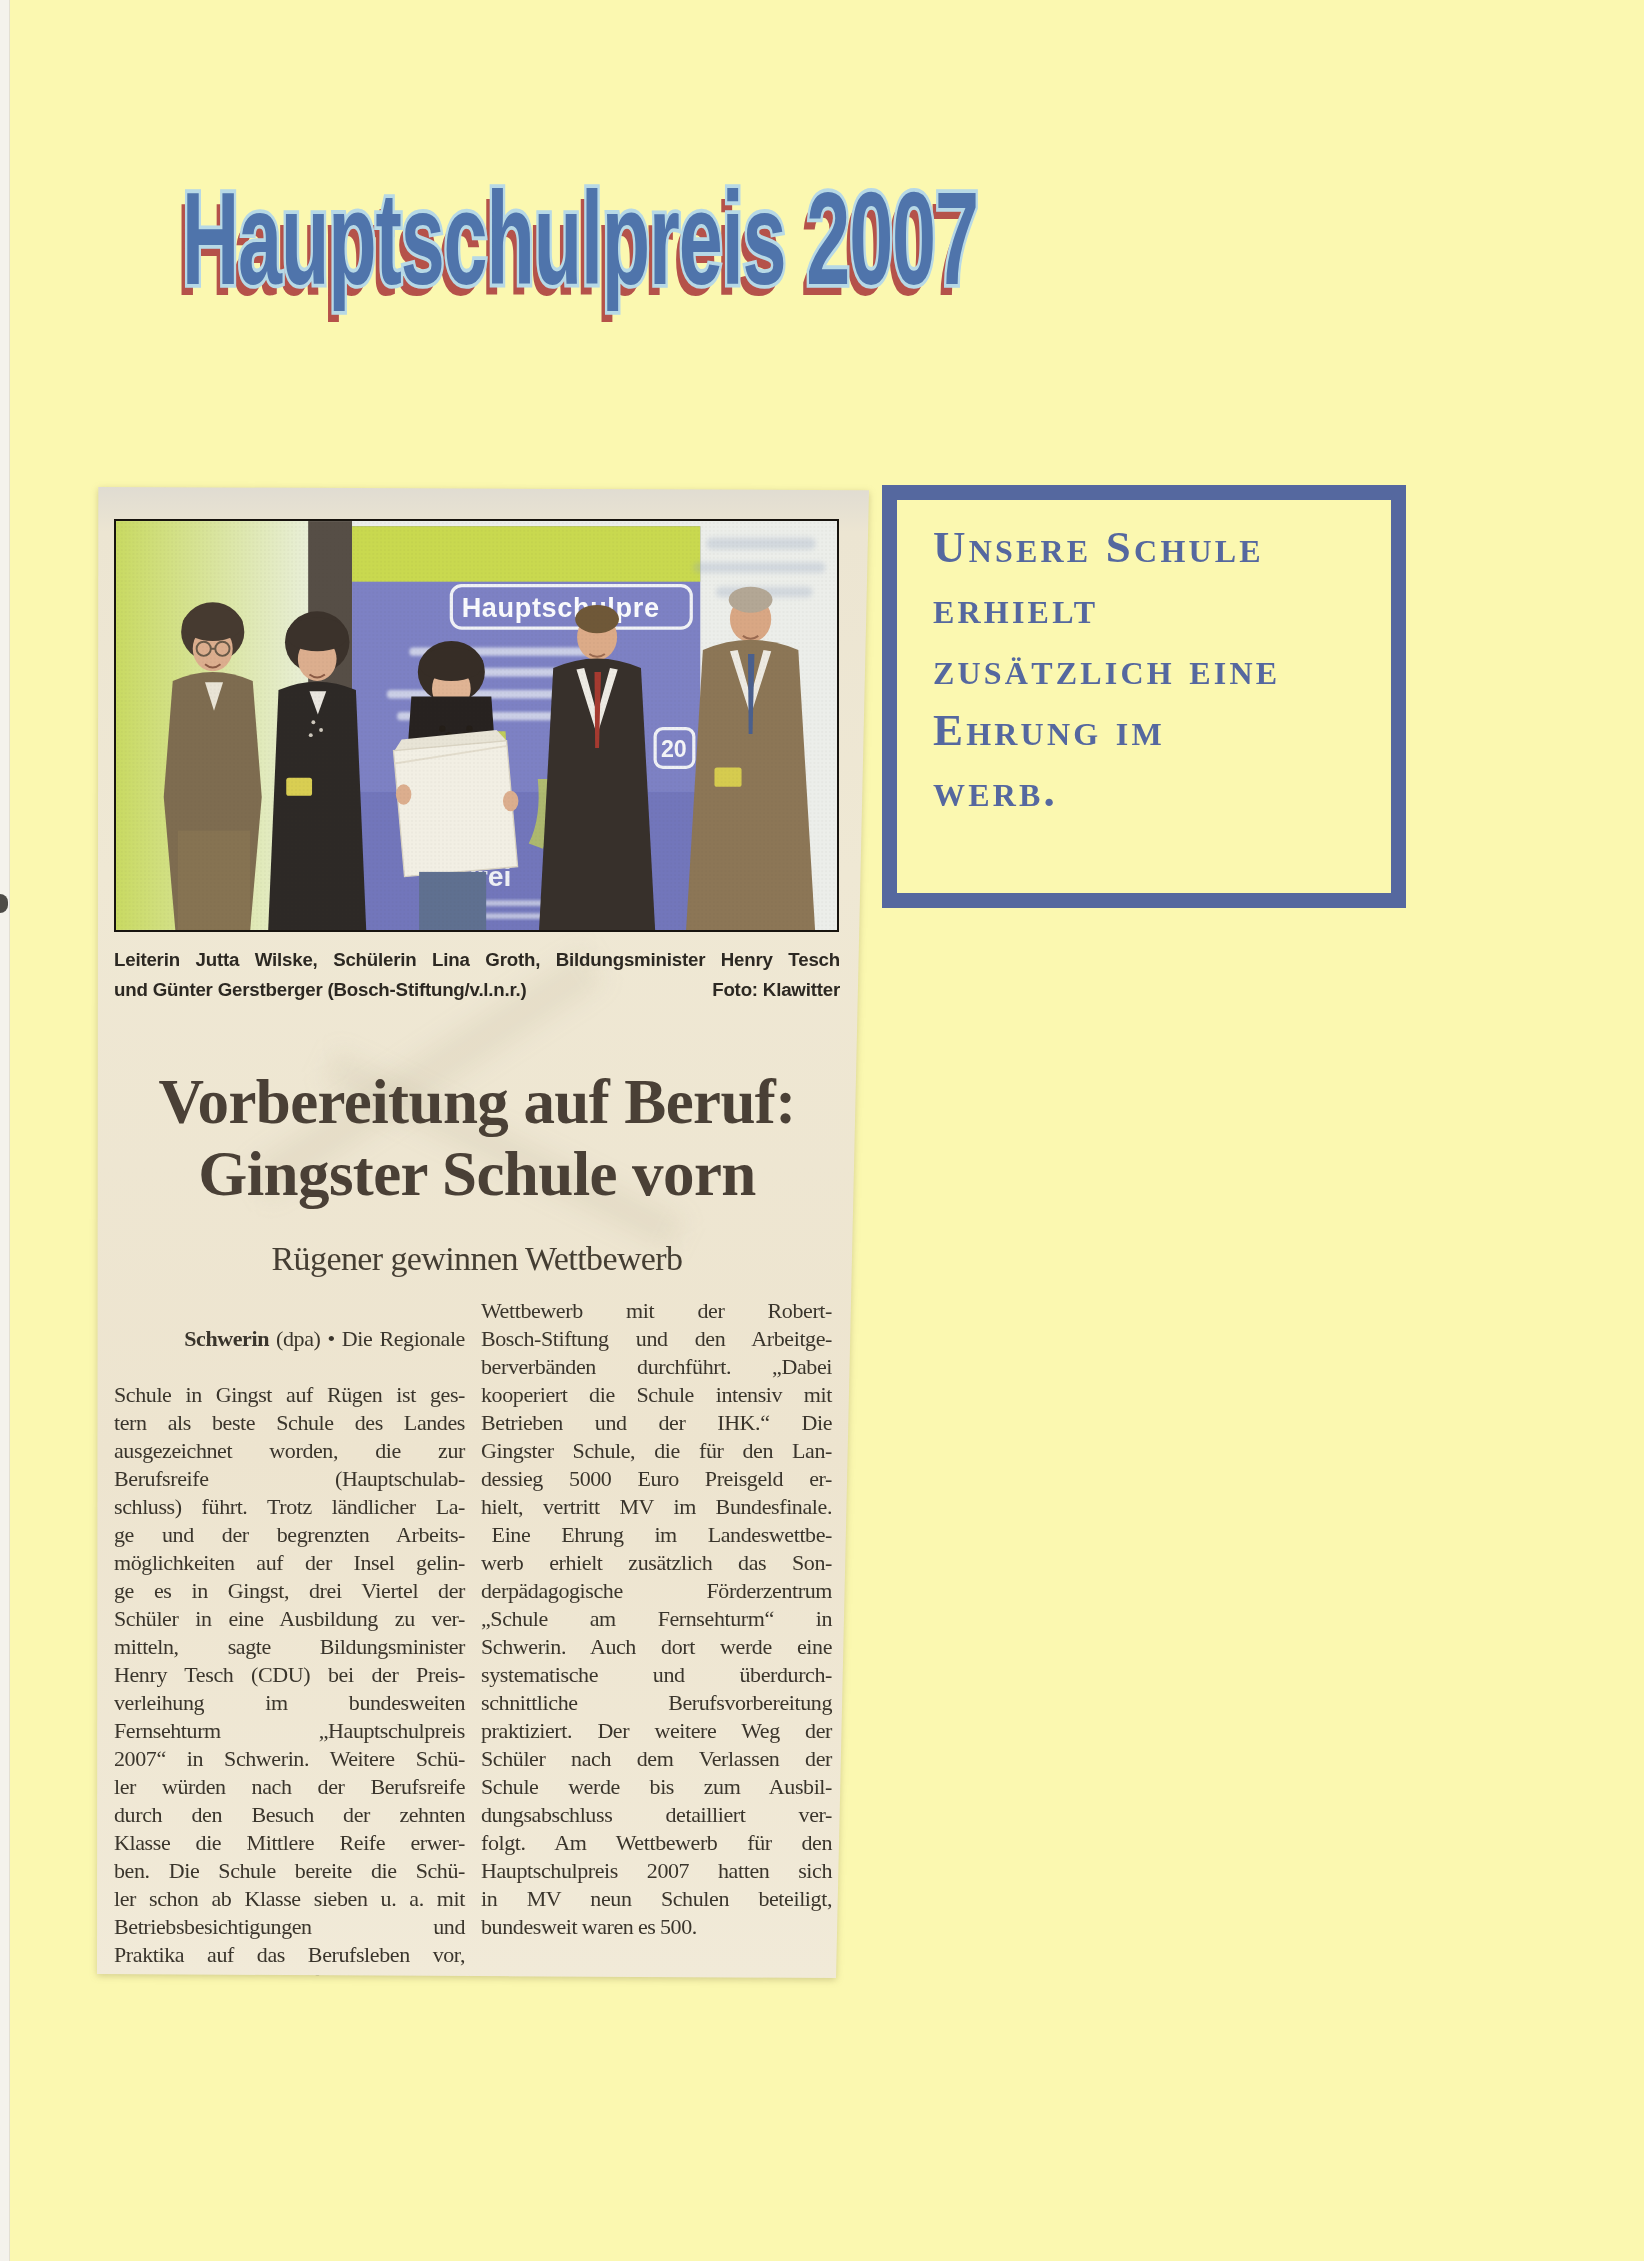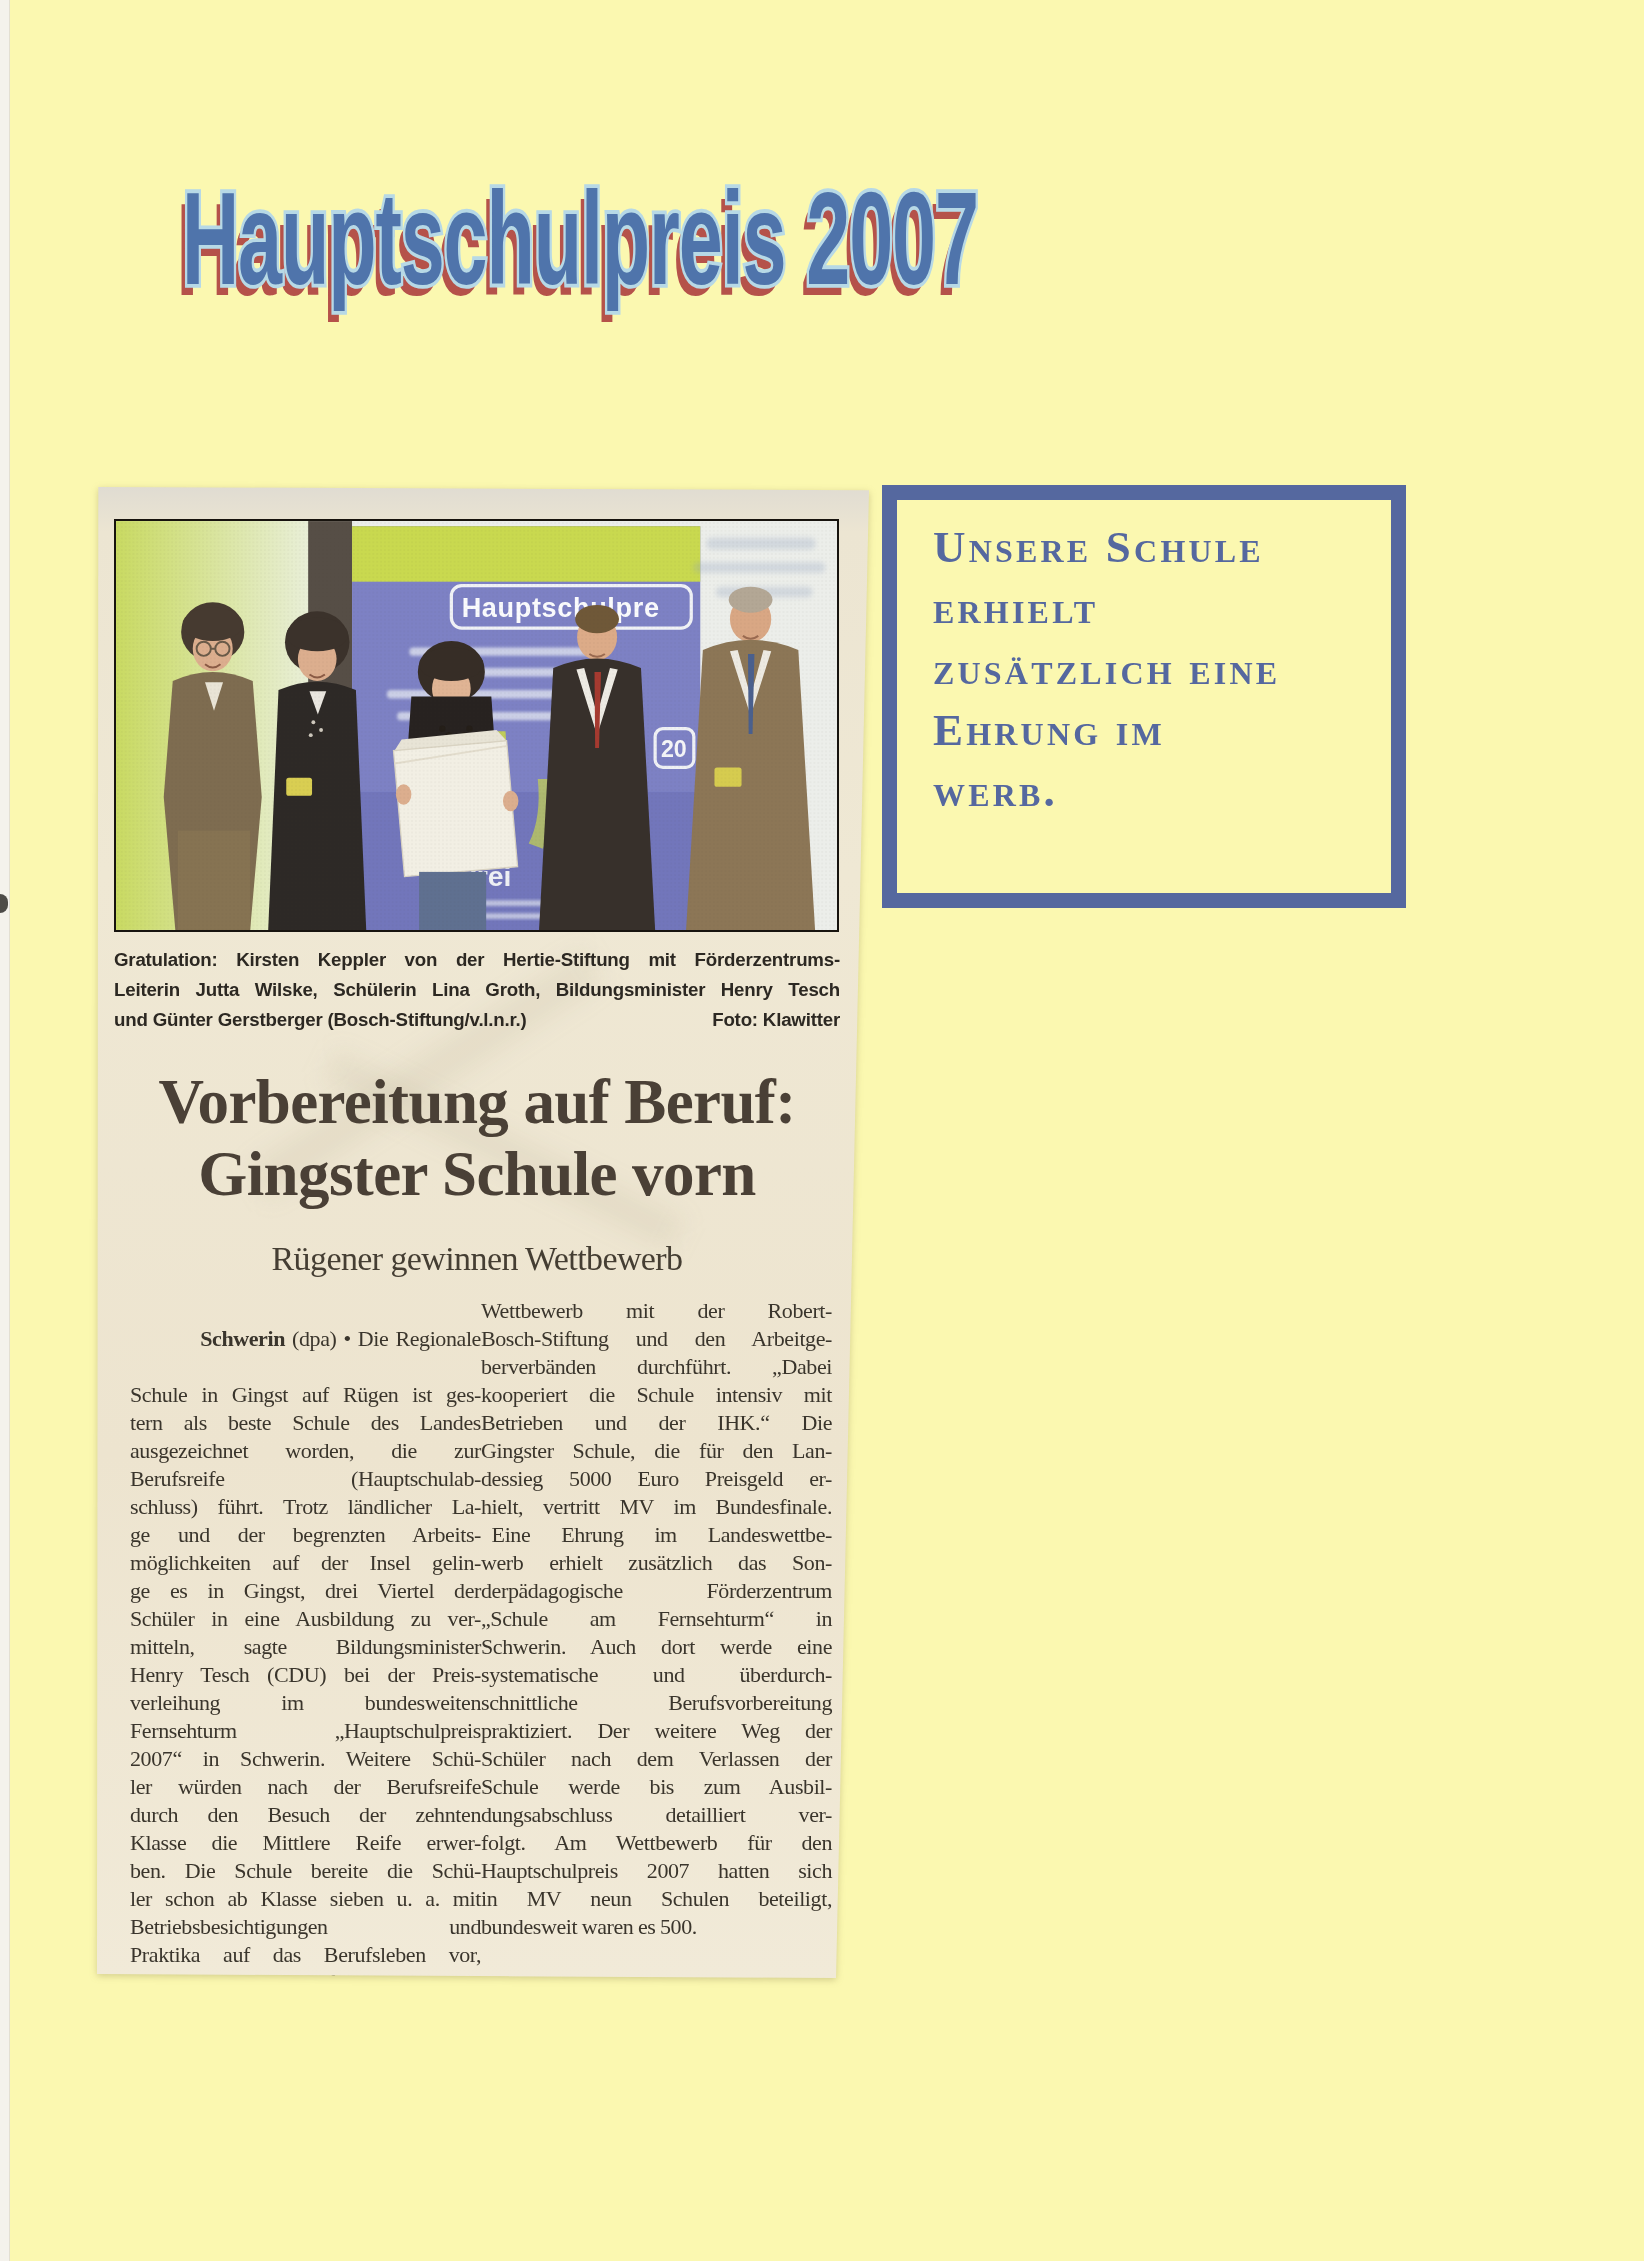--- a/index.html
+++ b/index.html
@@ -41,21 +41,21 @@
   .cap-last{display:flex;justify-content:space-between;}
 
   .headline{position:absolute;left:17px;top:579px;width:726px;text-align:center;
         font-weight:bold;font-size:63px;line-height:72px;letter-spacing:-0.6px;
         color:var(--headline_ink,#4a4036);}
   .subhead{position:absolute;left:17px;top:753px;width:726px;text-align:center;
         font-size:34px;letter-spacing:-0.6px;color:#453e33;}
 
   .col{position:absolute;top:810px;width:351px;font-size:22px;line-height:28px;
         color:var(--ink,#3a352c);letter-spacing:-0.4px;word-spacing:-0.6px;}
-  .col-1{left:17px;margin-left:16px;}
+  .col-1{left:17px;}
   .col-2{left:384px;}
   .body-line{text-align:justify;text-align-last:justify;white-space:pre-wrap;}
   .first-line{padding-left:14px;}
   .lead-word{font-weight:bold;}
   .col-2 .lines > .body-line:last-child{text-align-last:left;}
 
   .print-code{position:absolute;left:451px;top:1543px;width:258px;text-align:center;
         font-family:Liberation Mono, monospace;font-size:17.4px;letter-spacing:1.3px;
         color:#474238;}
 
@@ -221,21 +221,20 @@
           <polygon points="980,206 990,206 987,330 981,330" fill="#4a608e"></polygon>
           <rect x="928" y="382" width="42" height="30" rx="4" fill="#d6cc4f"></rect>
         </g>
 
         <rect x="0" y="0" width="1118" height="634" fill="url(#halftone)" opacity="0.08"></rect>
       </svg>
     </div>
 
     <div class="caption">
       <div class="lines">
-            <div class="cap-line">Gratulation: Kirsten Keppler von der Hertie-Stiftung mit Förderzentrums-</div>
             <div class="cap-line">Leiterin Jutta Wilske, Schülerin Lina Groth, Bildungsminister Henry Tesch</div>
           </div>
       <div class="cap-last">
         <span>und Günter Gerstberger (Bosch-Stiftung/v.l.n.r.)</span>
         <span>Foto: Klawitter</span>
       </div>
     </div>
 
     <div class="headline">
       <div>Vorbereitung auf Beruf:</div>

